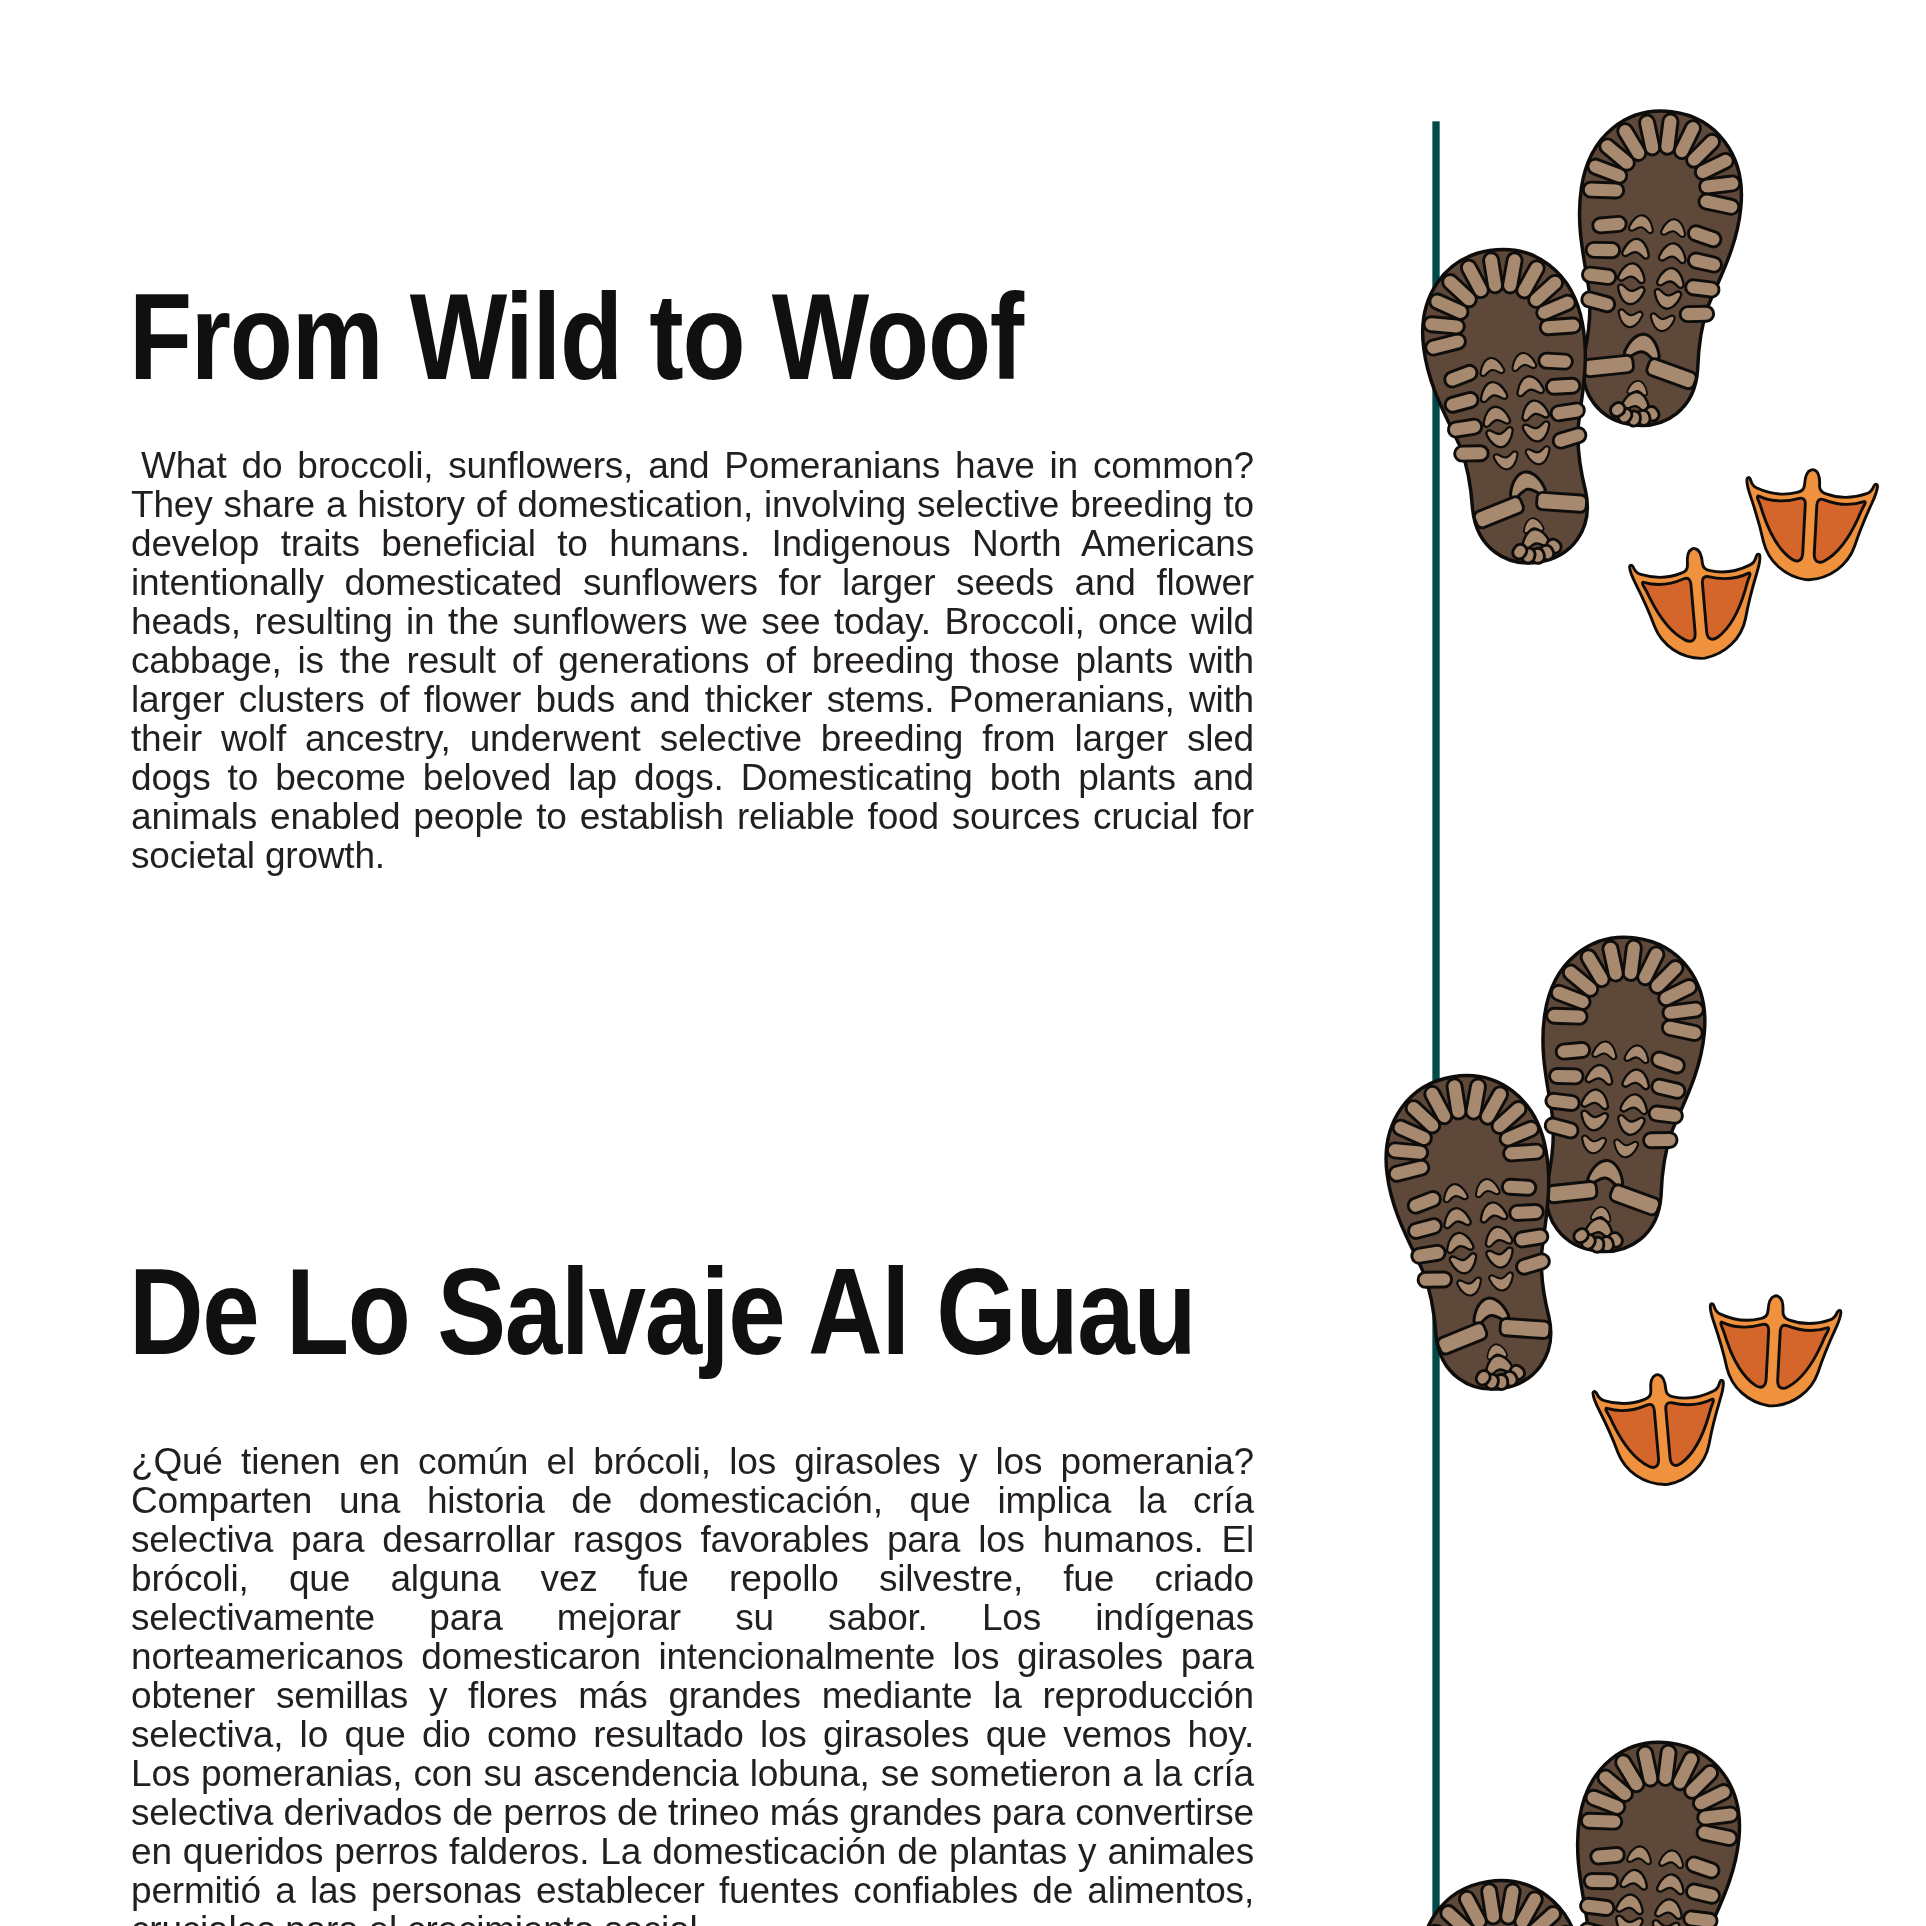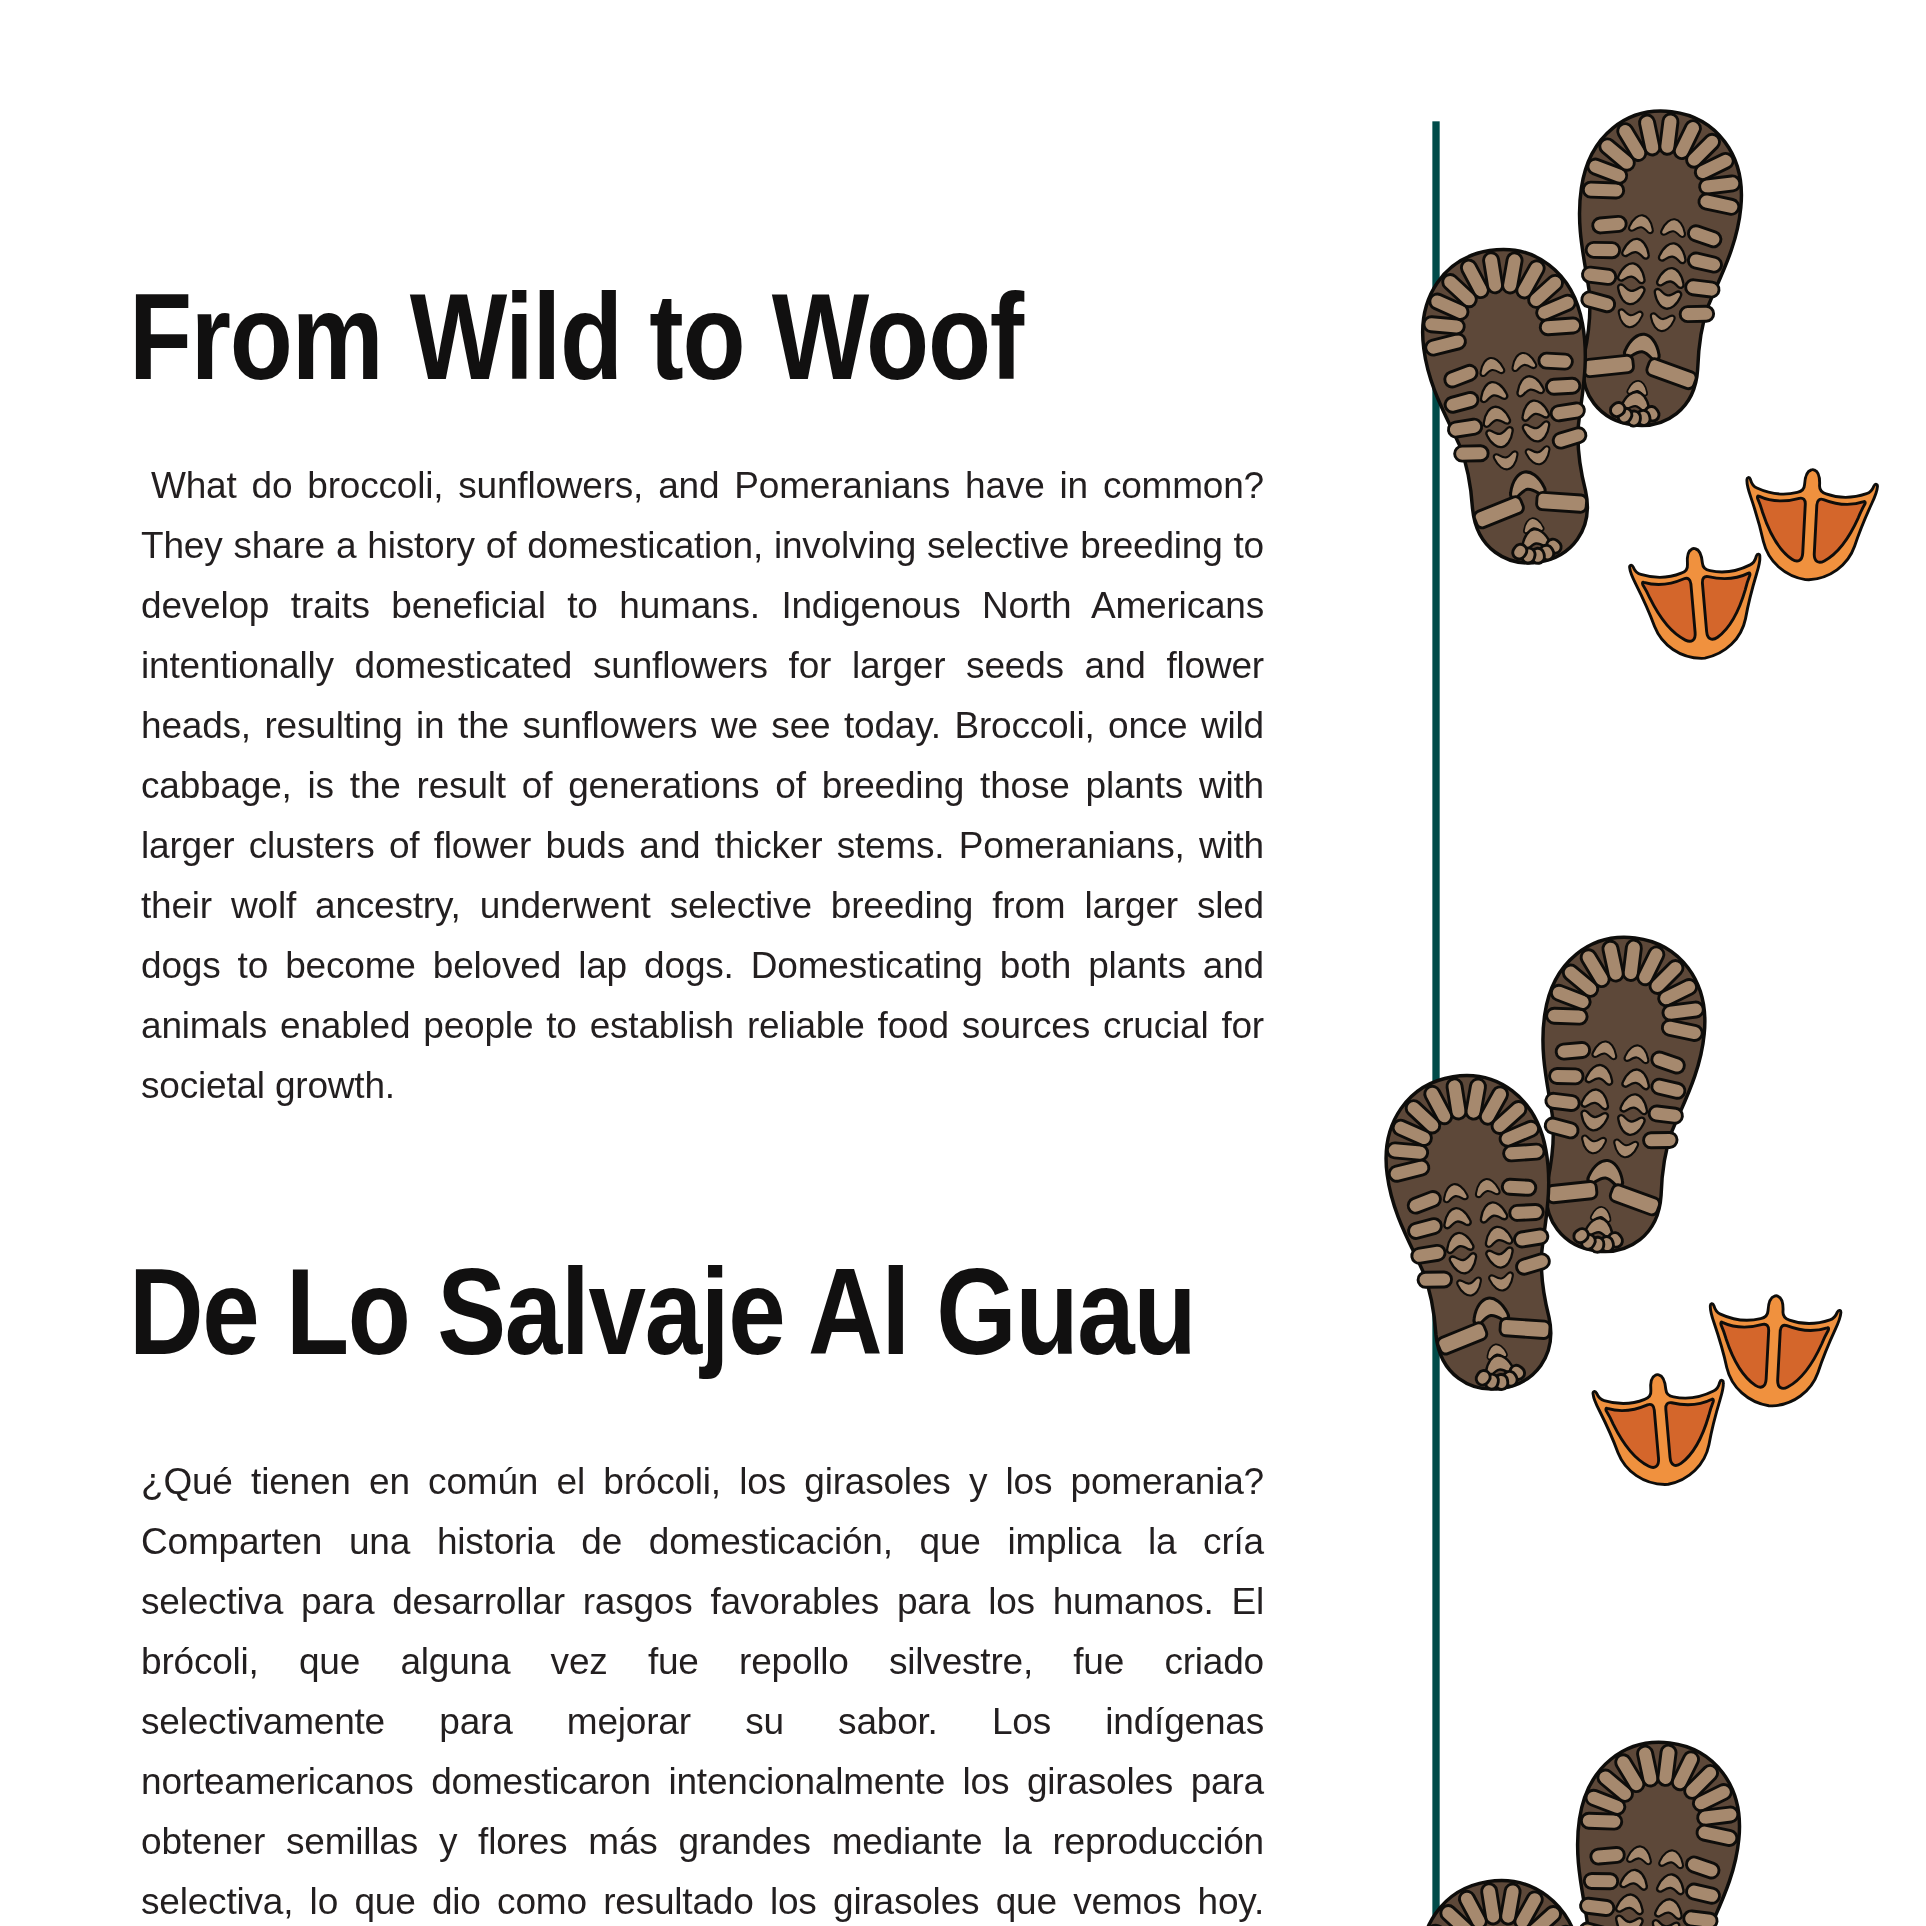--- a/index.html
+++ b/index.html
@@ -24,22 +24,22 @@
   }
   .doc-title{
     position:absolute;left:129px;margin:0;
     font-size:123px;line-height:1.05;font-weight:bold;
     letter-spacing:-1.5px;color:#111010;white-space:nowrap;
     transform:scaleX(0.84);transform-origin:left top;
   }
   .title-en{top:272px;}
   .title-es{top:1247px;}
   .doc-para{
-    position:absolute;left:129px;width:1123px;margin:12px;
-    font-size:37px;line-height:60px;letter-spacing:-0.2px;
+    position:absolute;left:129px;width:1123px;margin:2px;
+    font-size:37px;line-height:39px;letter-spacing:-0.2px;
     text-align:justify;
   }
   .para-en{top:444px;text-indent:10px;}
   .para-es{top:1440px;}
   .footprints{
     position:absolute;left:0;top:0;width:1965px;height:2542px;
     pointer-events:none;
   }
   .divider{fill:var(--divider-color);}
   .bd{fill:var(--boot-dark);stroke:var(--outline-color);stroke-width:6;stroke-linejoin:round;}

